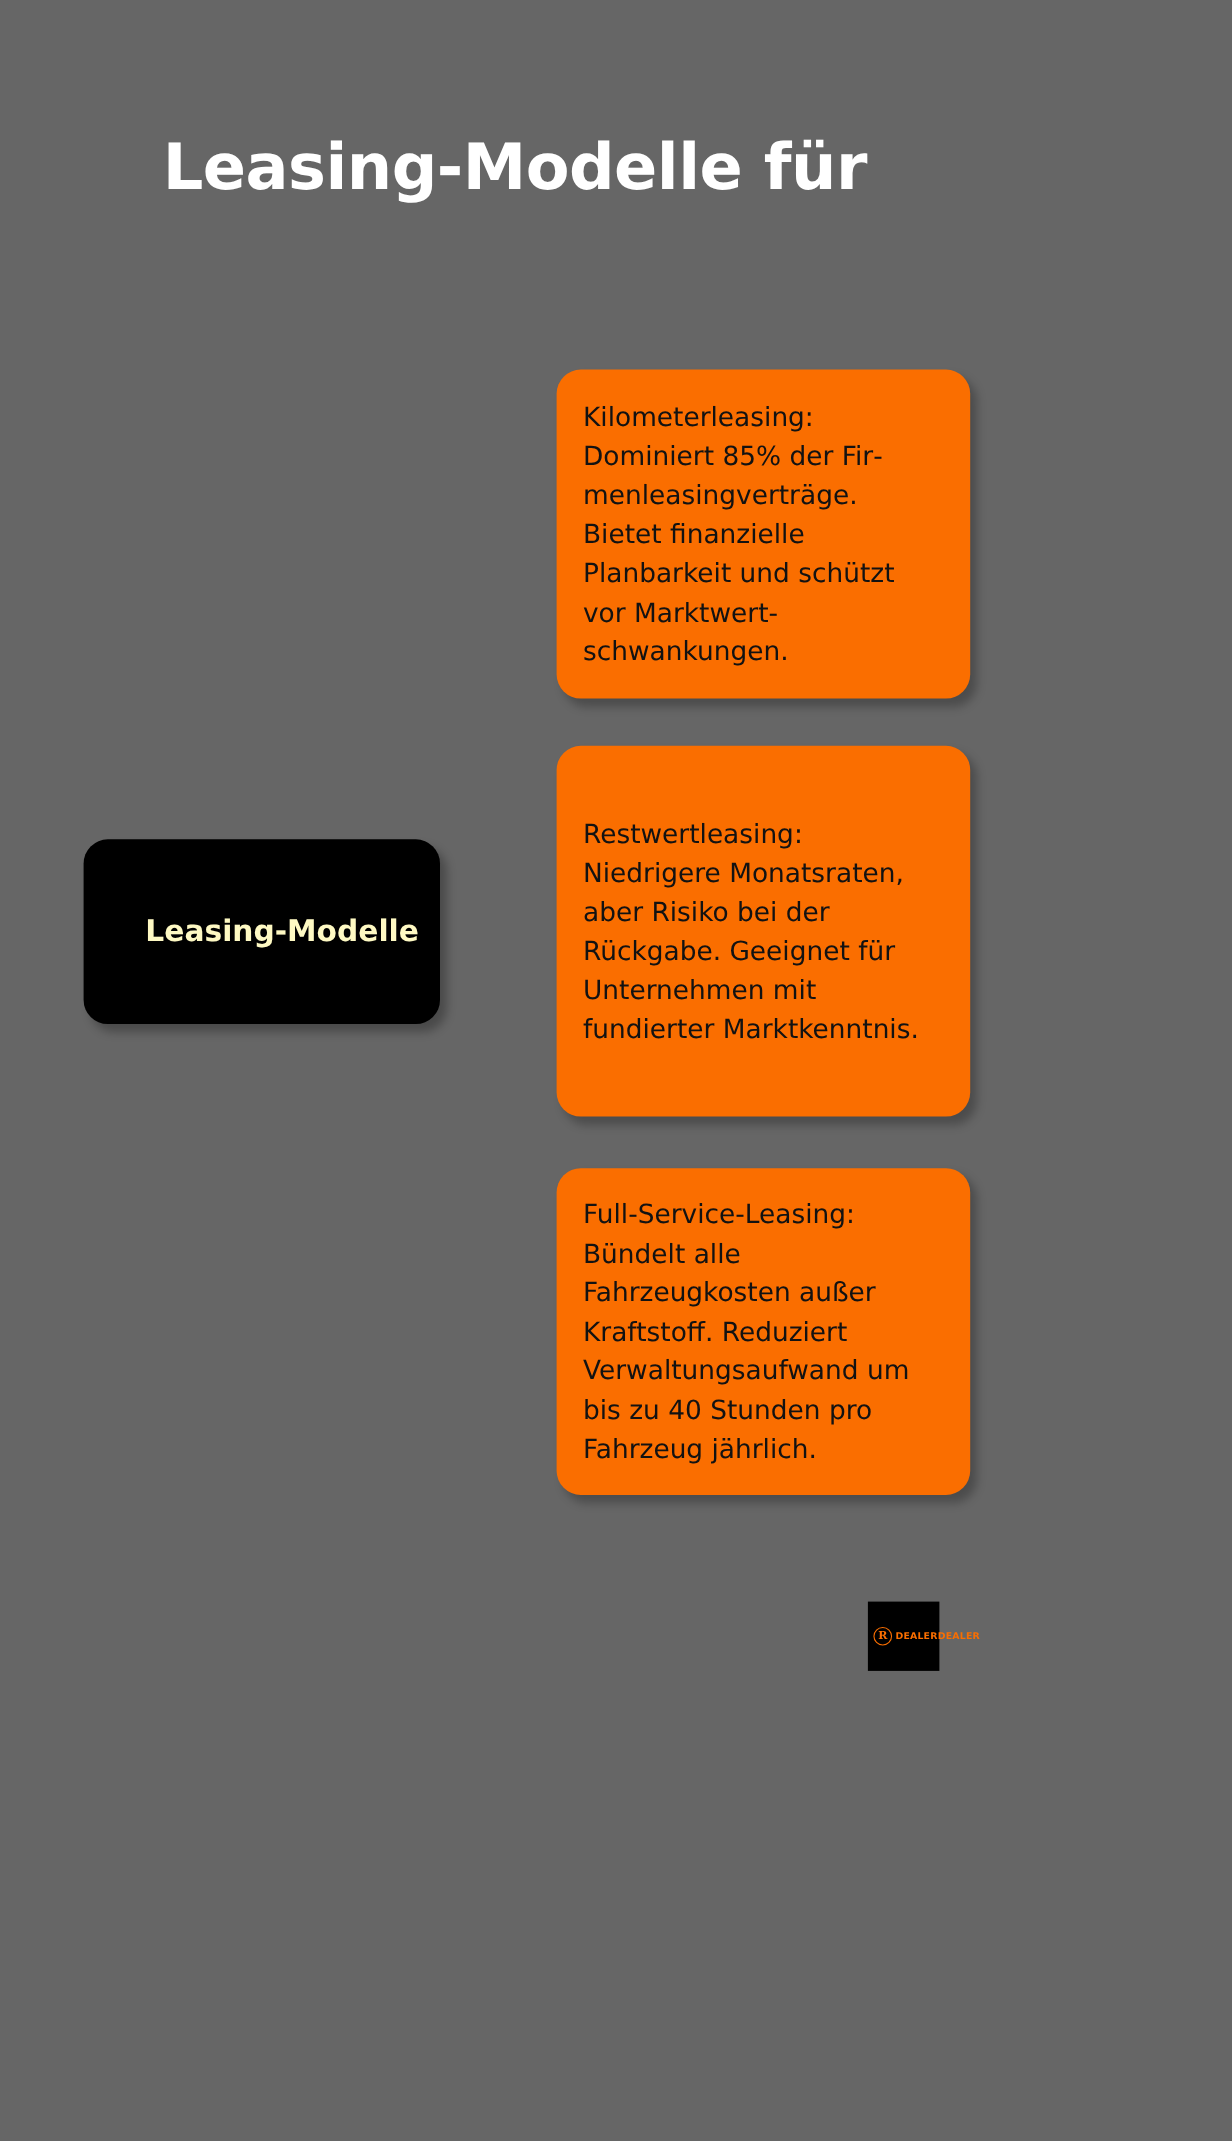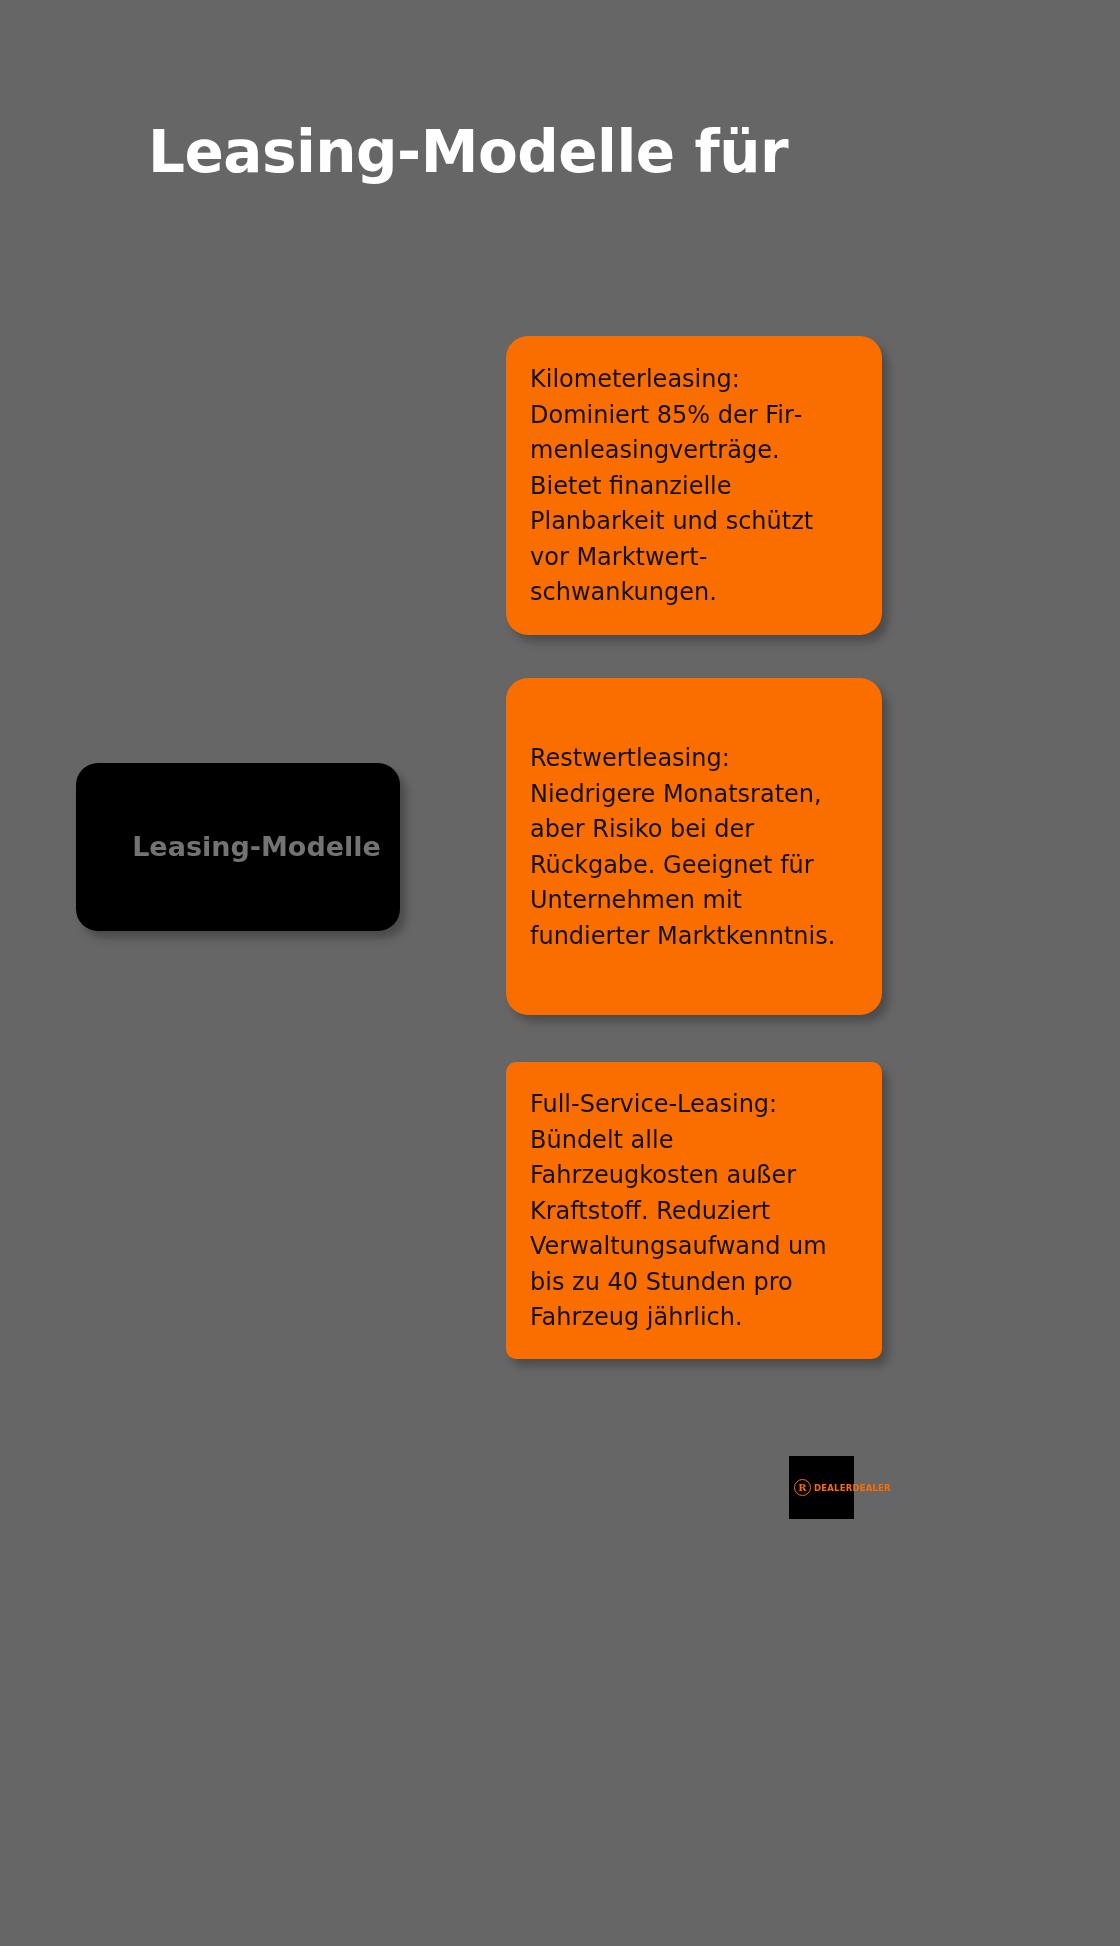--- a/index.html
+++ b/index.html
@@ -42,21 +42,21 @@
     width: 324px;
     height: 168px;
     background: #000000;
     border-radius: 22px;
     box-shadow: 6px 7px 9px rgba(0,0,0,0.28);
     display: flex;
     align-items: center;
     justify-content: center;
   }
   .center-node-label {
-    color: #737373;
+    color: #fef9c3;
     font-family: "DejaVu Sans", sans-serif;
     font-weight: bold;
     font-size: 27px;
     line-height: 34px;
     text-align: left;
     margin-left: 37px;
   }
 
   
   .card {
@@ -75,21 +75,21 @@
     color: #121212;
     font-family: "DejaVu Sans", sans-serif;
     font-size: 24px;
     line-height: 35.5px;
     font-weight: normal;
     hyphens: manual;
     word-break: normal;
   }
   #card-0 { top: 336px;  height: 299px; }
   #card-1 { top: 678px;  height: 337px; }
-  #card-2 { top: 1062px; height: 297px; border-radius: 10px; }
+  #card-2 { top: 1062px; height: 297px; }
 
   
   .logo-badge {
     position: absolute;
     left: 789px;
     top: 1456px;
     width: 65px;
     height: 63px;
     background: #000000;
     display: flex;

